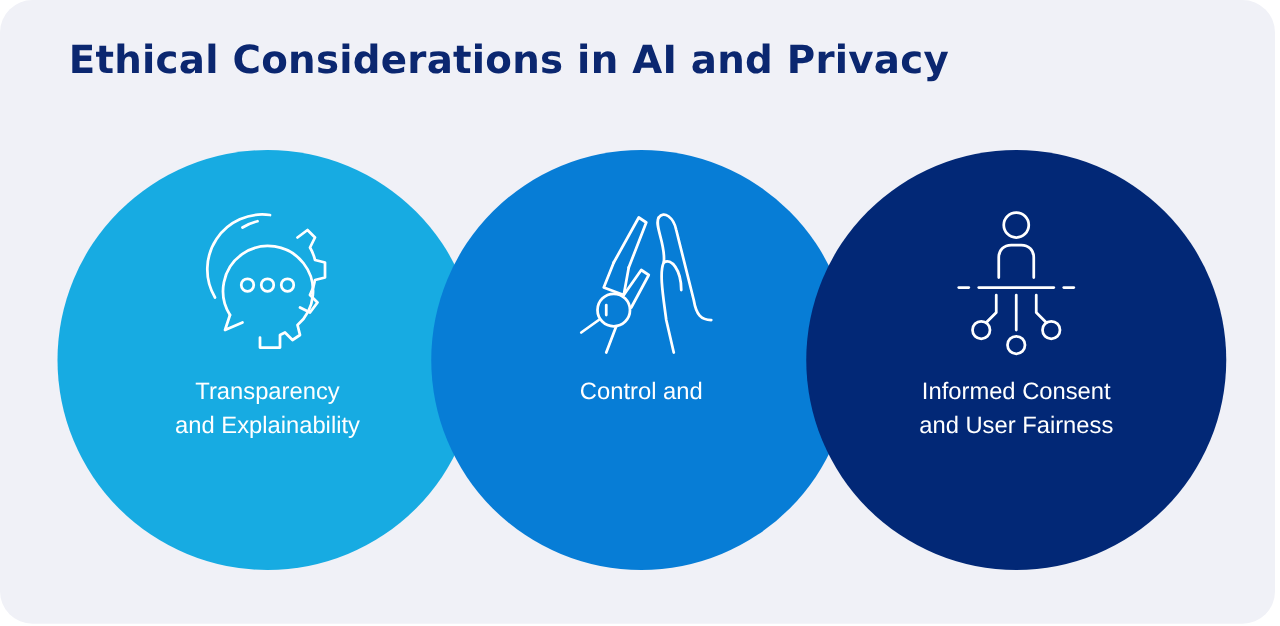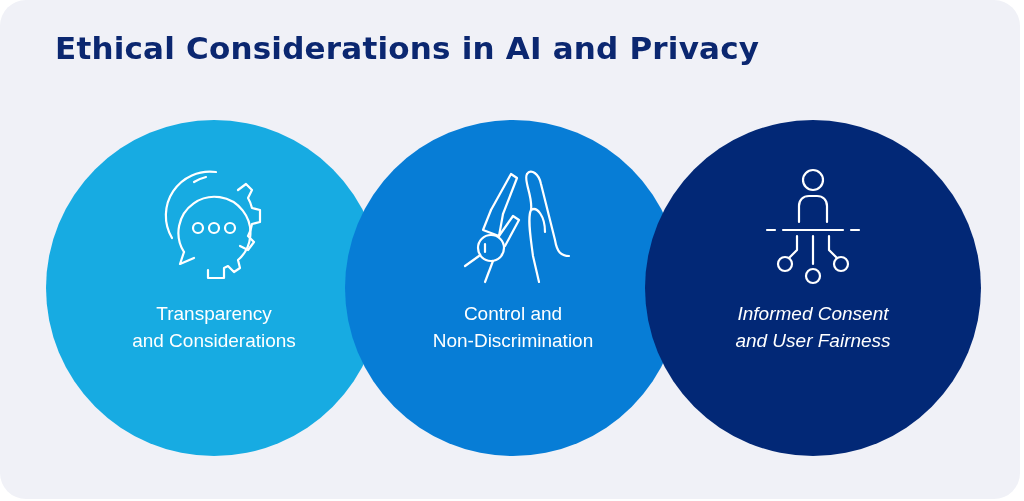--- a/index.html
+++ b/index.html
@@ -13,21 +13,21 @@
     font-size: 31px; font-weight: 700; color: #0b2770; letter-spacing: 0.2px;
     font-family: "DejaVu Sans", sans-serif;
     text-align: right;
   }
   .circle {
     position: absolute; width: 336px; height: 336px; border-radius: 50%;
     top: 120px;
   }
   .c1 { left: 46px; }
   .c2 { left: 345px; }
-  .c3 { left: 645px; font-style: italic; }
+  .c3 { left: 645px; }
   .icon {
     position: absolute; left: 50%; top: 40px; width: 120px; height: 130px;
     transform: translateX(-50%);
   }
   .icon svg { width: 100%; height: 100%; display: block; }
   .label {
     position: absolute; left: 0; right: 0; top: 180px; text-align: center;
     color: #ffffff; font-size: 19px; line-height: 27px; font-weight: 400;
   }
   .label span { display: block; }
@@ -50,21 +50,21 @@
 
         <path d="M30 92 L26 104 L40 98"></path>
 
         <circle cx="44" cy="68" r="5"></circle>
         <circle cx="60" cy="68" r="5"></circle>
         <circle cx="76" cy="68" r="5"></circle>
       </svg>
     </div>
     <div class="label">
       <span>Transparency</span>
-      <span>and Considerations</span>
+      <span>and Explainability</span>
     </div>
   </div>
 
   <div class="circle c2" style="background:#077dd6;">
     <div class="icon">
       <svg viewBox="0 0 120 130" fill="none" stroke="#ffffff" stroke-width="2.2" stroke-linecap="round" stroke-linejoin="round">
 
         <path d="M38 50 L58 14 L64 18 L50 54"></path>
         <path d="M38 50 L30 70 L46 76 L50 54"></path>
         <path d="M46 76 L60 56 L66 60 L52 86"></path>
@@ -73,21 +73,20 @@
         <path d="M26 96 L12 106"></path>
         <path d="M40 101 L32 122"></path>
 
         <path d="M74 14 C78 8 86 14 88 24 L102 80 C104 92 108 96 116 96"></path>
         <path d="M74 14 C70 20 80 36 78 50 C74 58 78 80 80 96 L86 122"></path>
         <path d="M78 50 C84 46 92 56 92 72"></path>
       </svg>
     </div>
     <div class="label">
       <span>Control and</span>
-      <span>Non-Discrimination</span>
     </div>
   </div>
 
   <div class="circle c3" style="background:#022876;">
     <div class="icon">
       <svg viewBox="0 0 120 130" fill="none" stroke="#ffffff" stroke-width="2.2" stroke-linecap="round" stroke-linejoin="round">
 
         <circle cx="60" cy="20" r="10"></circle>
 
         <path d="M46 62 L46 46 C46 40 50 36 56 36 L64 36 C70 36 74 40 74 46 L74 62"></path>

